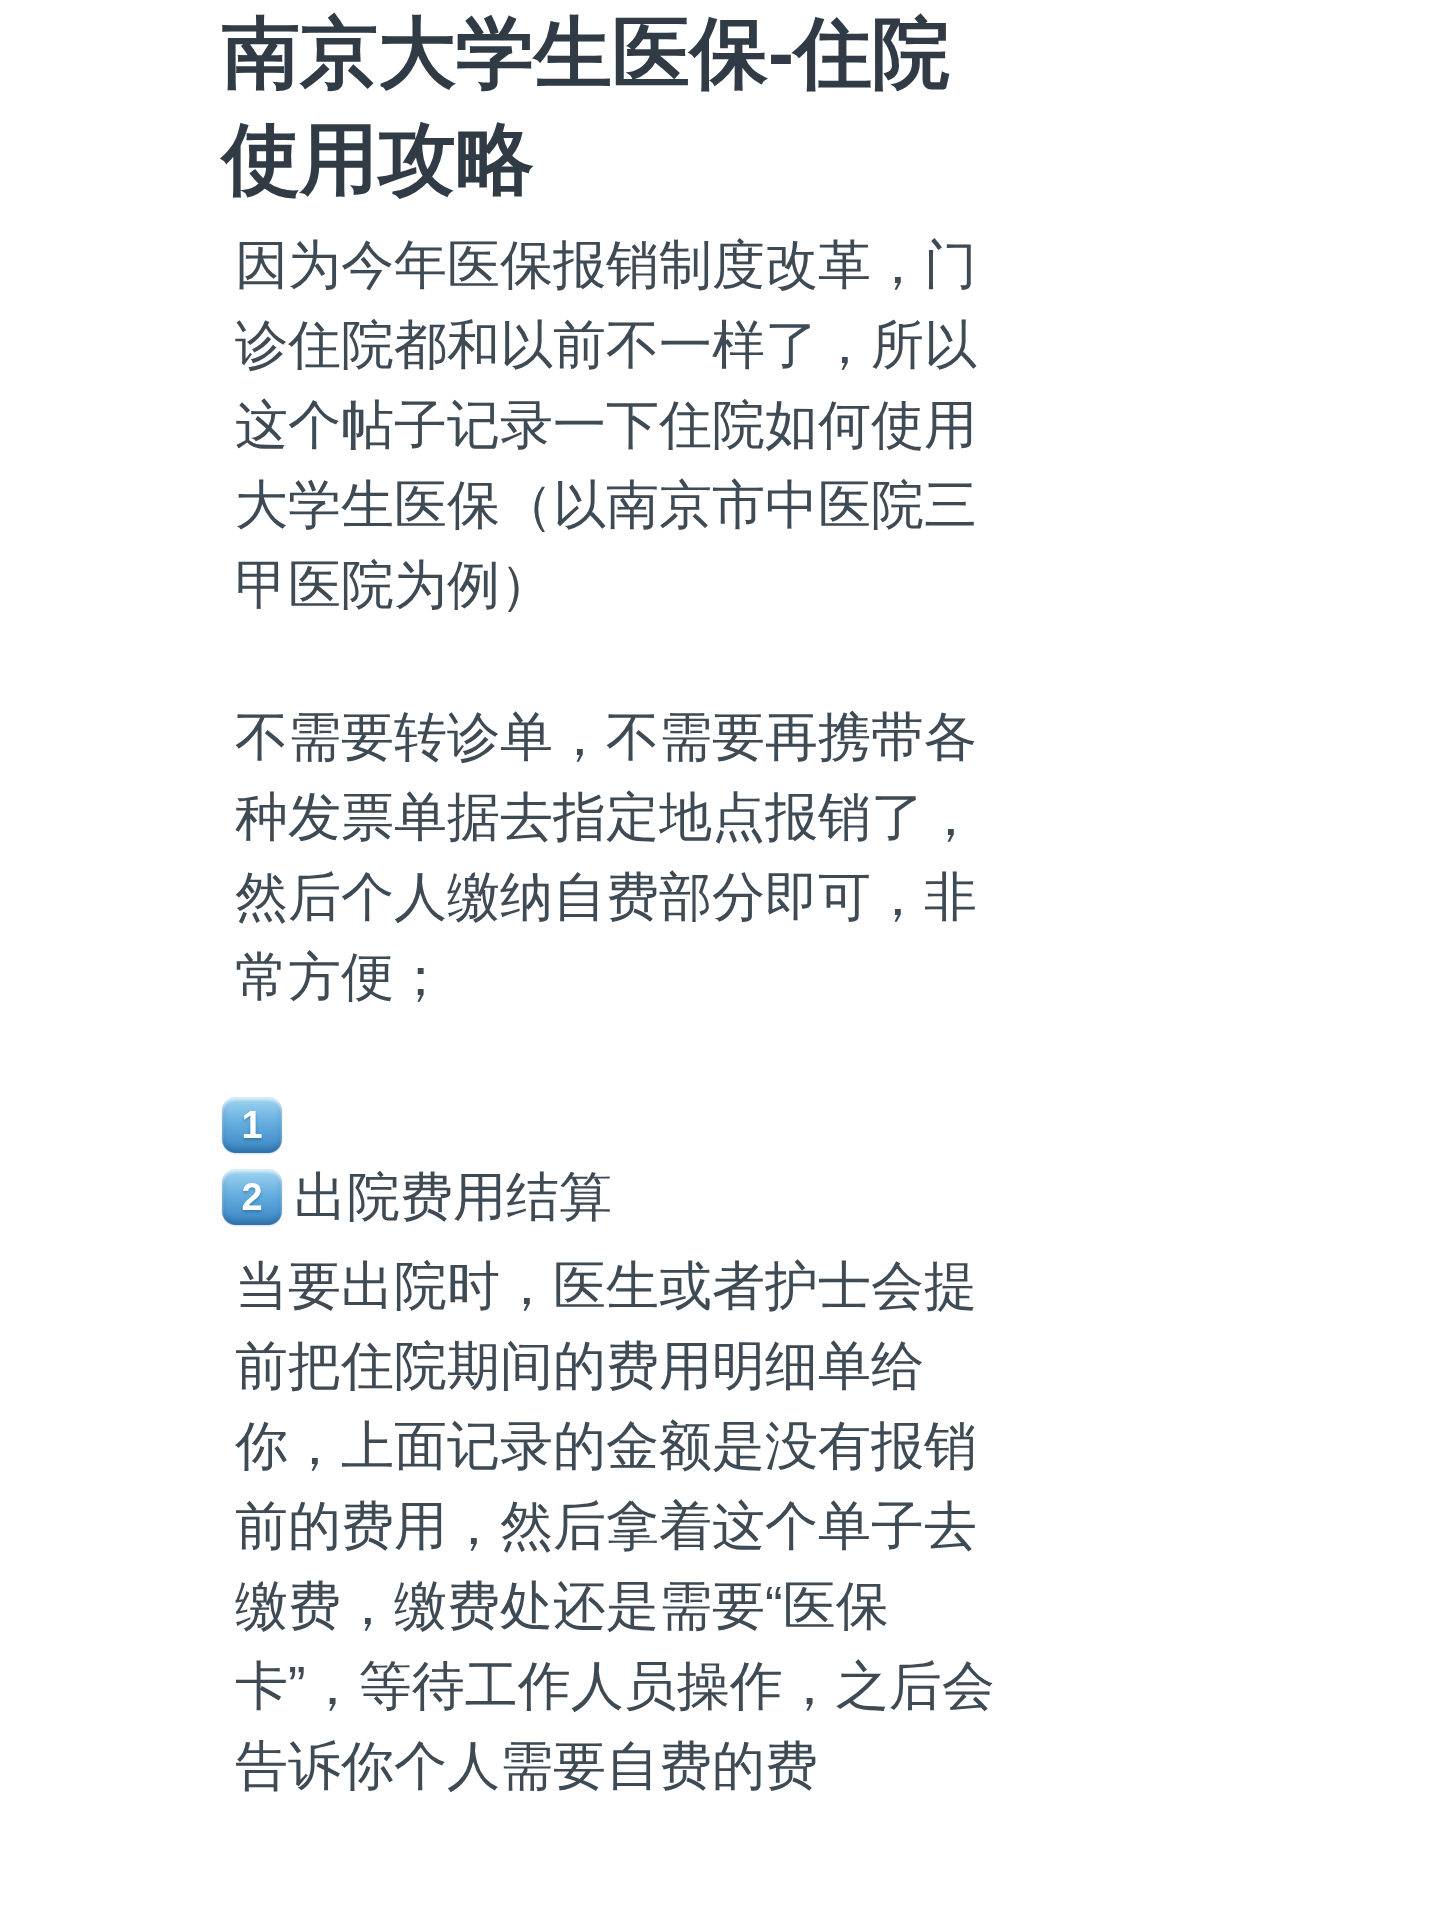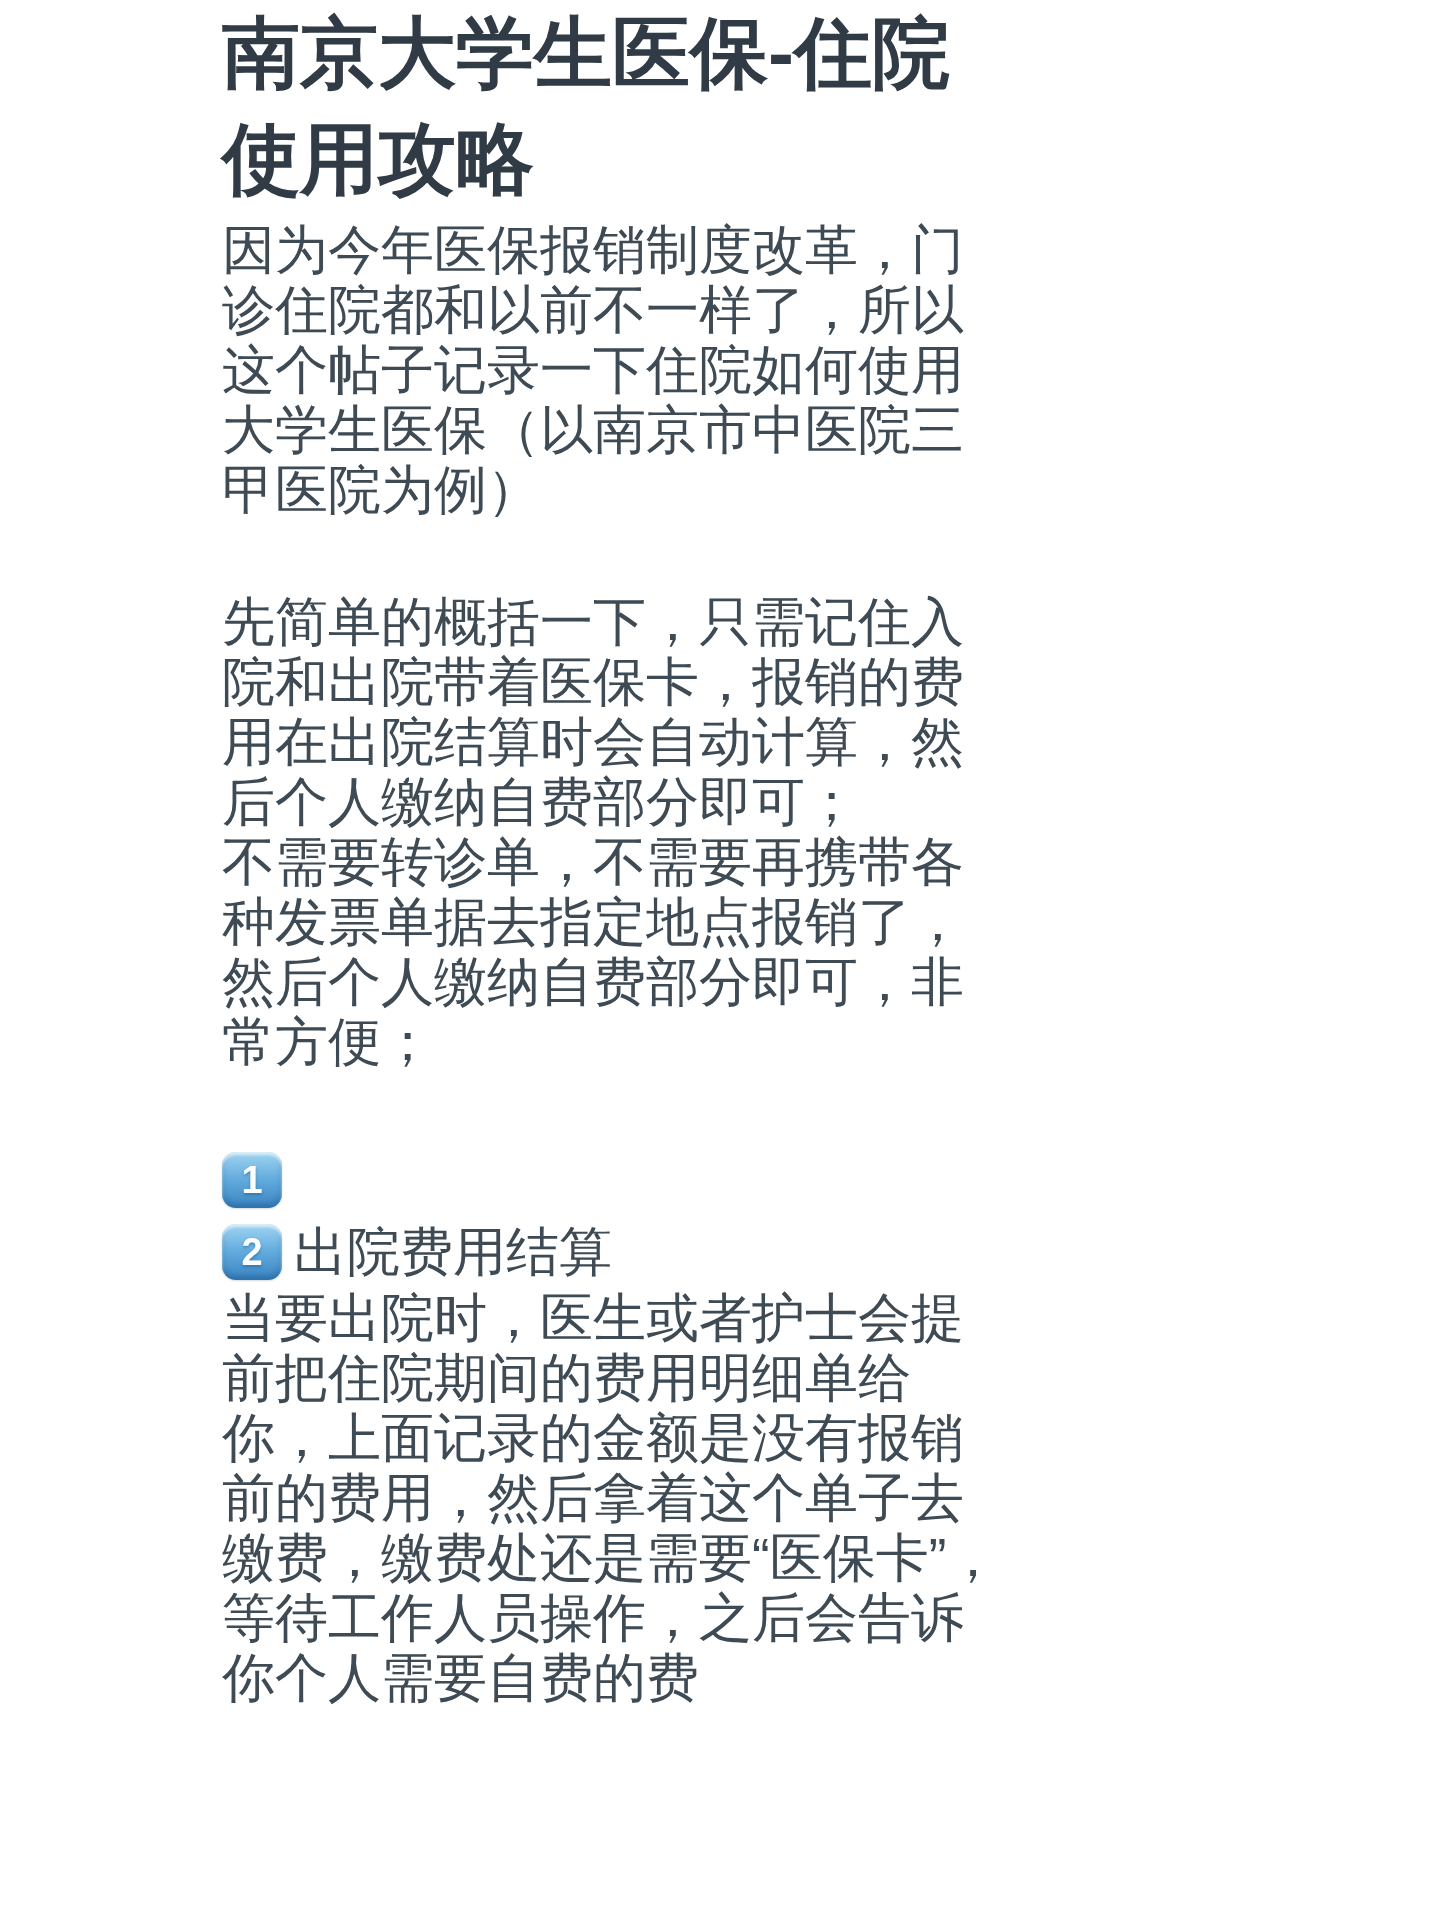--- a/index.html
+++ b/index.html
@@ -30,23 +30,23 @@
     font-size: 78px;
     line-height: 106px;
     font-weight: 700;
     color: var(--c-title);
     max-width: 940px;
     margin: 0 0 8px 0;
     letter-spacing: 0;
   }
   .para {
     font-size: 53px;
-    line-height: 60px;
+    line-height: 80px;
     color: var(--c-body);
-    margin: 0;
+    margin: 13px;
     word-break: break-all;
     overflow-wrap: anywhere;
   }
   .gap-after { margin-bottom: 72px; }
   .section { margin: 0; }
   .section-heading {
     display: flex;
     align-items: center;
     height: 72px;
     font-size: 53px;
@@ -76,21 +76,20 @@
 </style>
 </head>
 <body>
 
 <div class="page">
 
   <h1 class="title">南京大学生医保-住院使用攻略</h1>
 
   <p class="para gap-after">因为今年医保报销制度改革，门诊住院都和以前不一样了，所以这个帖子记录一下住院如何使用大学生医保（以南京市中医院三甲医院为例）</p>
 
-  <p class="para">先简单的概括一下，只需记住入院和出院带着医保卡，报销的费用在出院结算时会自动计算，然后个人缴纳自费部分即可；</p>
 
   <p class="para gap-after">不需要转诊单，不需要再携带各种发票单据去指定地点报销了，然后个人缴纳自费部分即可，非常方便；</p>
 
   <div class="section">
     <div class="section-heading">
       <span class="keycap">1</span>
     </div>
   </div>
 
   <div class="section">

